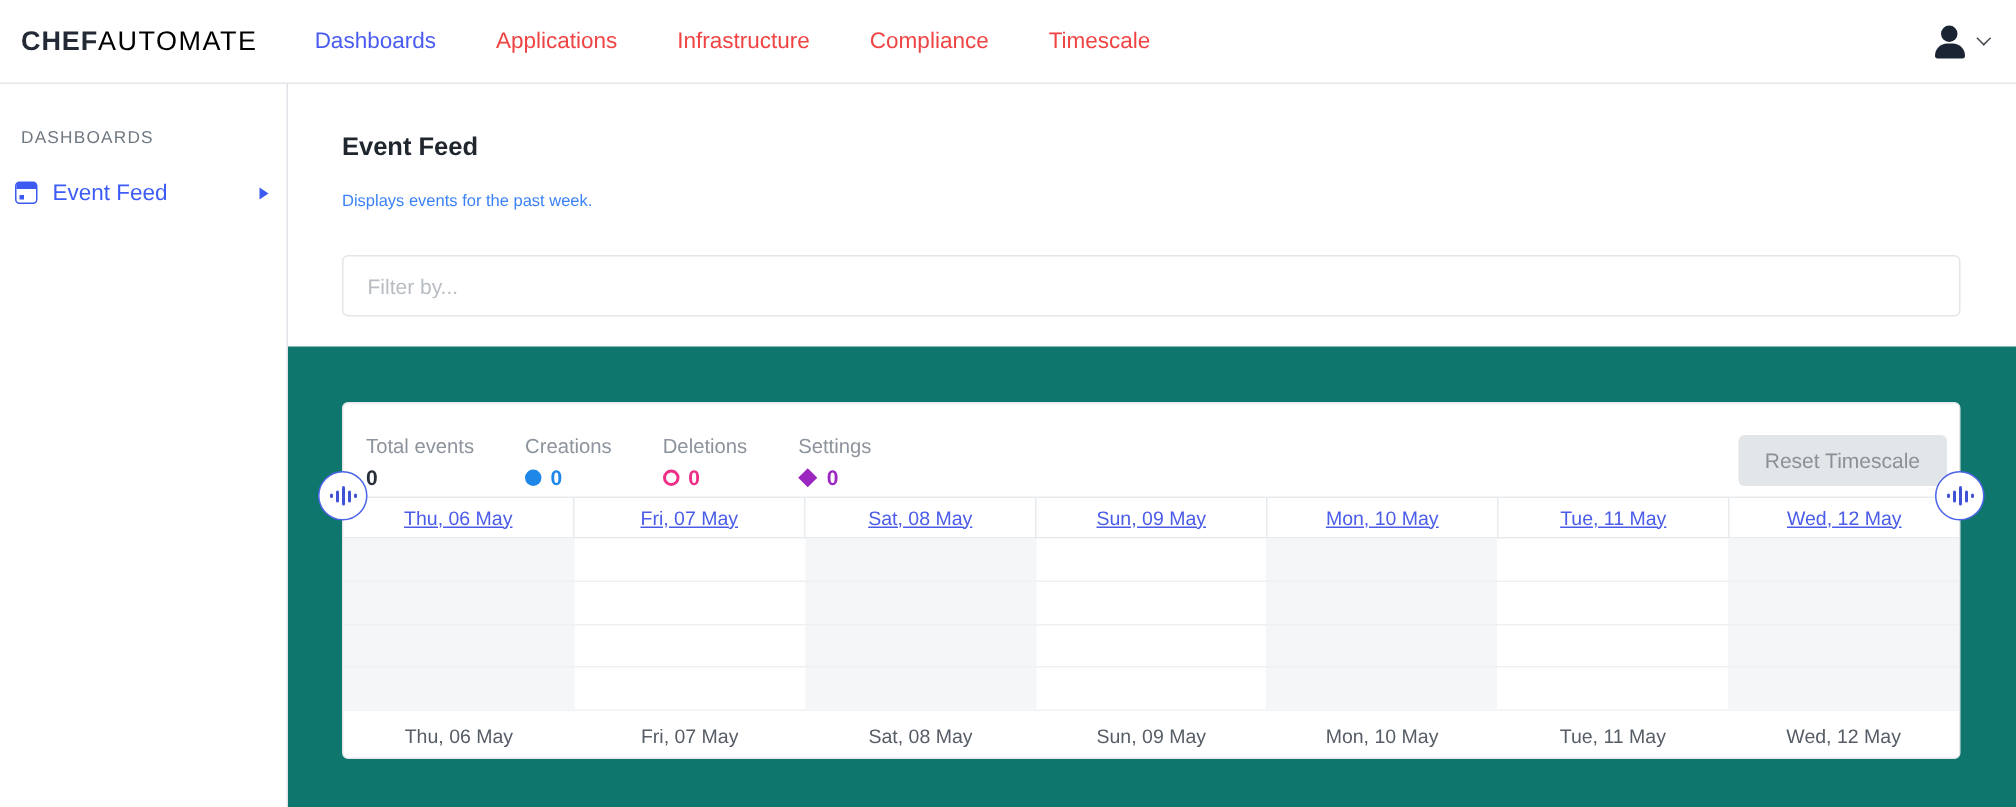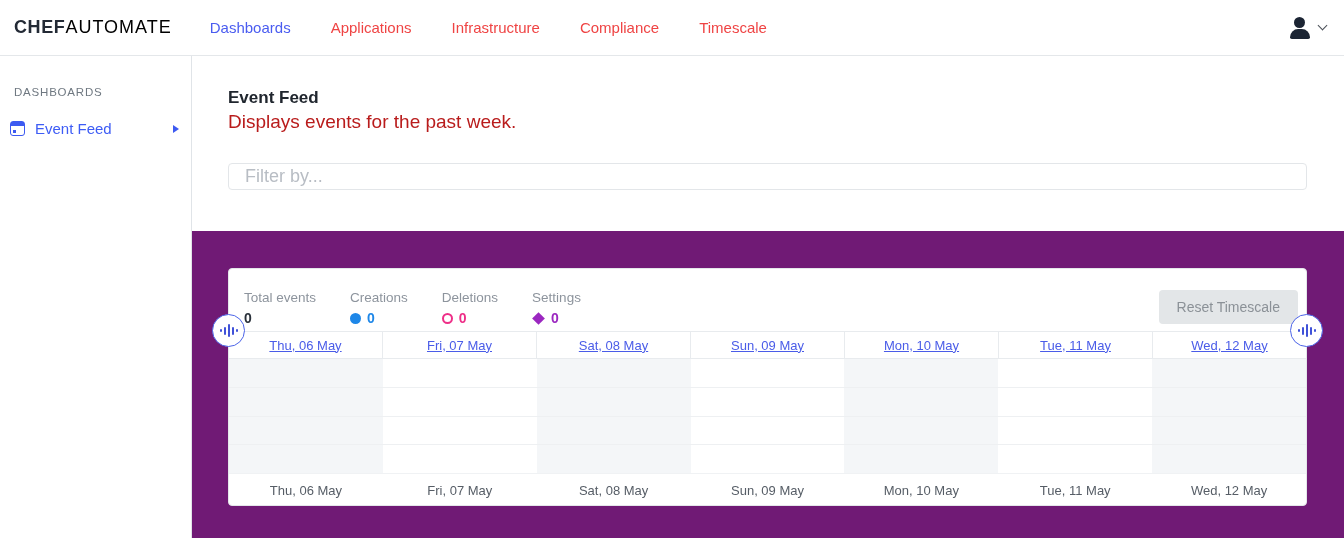--- a/index.html
+++ b/index.html
@@ -40,28 +40,28 @@
     height:3px; background:#3d5af1; }
   .sb-label { font-size:15px; color:#3d5cf5; margin-left:10px; flex:1; }
   .sb-arrow { width:0; height:0; border-left:6px solid #3d5af1;
     border-top:4.5px solid transparent; border-bottom:4.5px solid transparent; }
 
   main { flex:1; display:flex; flex-direction:column; background:#fff; min-width:0; }
 
   
   .page-head { height:175px; background:#fff; padding:30px 37px 0 36px; }
   .page-title { font-size:17px; font-weight:700; color:#20262e; margin-top:2px; }
-  .page-sub { font-size:19px; color:#b91c1c; margin-top:3px; }
-  .filter-input { margin-top:30px; width:100%; height:27px; border:1px solid #e3e6e9;
-    border-radius:4px; font-size:18px; padding:0 16px; color:#30363d; outline:none;
+  .page-sub { font-size:11px; color:#3b82f6; margin-top:20px; }
+  .filter-input { margin-top:30px; width:100%; height:41px; border:1px solid #e3e6e9;
+    border-radius:4px; font-size:14px; padding:0 16px; color:#30363d; outline:none;
     font-family:"Liberation Sans", sans-serif; }
   .filter-input::placeholder { color:#b8bdc4; }
 
   
-  .gray-section { flex:1; background:#701a75; padding:37px 37px 0 36px; }
+  .gray-section { flex:1; background:#0f766e; padding:37px 37px 0 36px; }
   .card { position:relative; background:#fff; border:1px solid #e4e7ea; border-radius:4px;
     height:238px; }
 
   .card-top { height:62px; display:flex; align-items:flex-start; padding:21px 8px 0 15px; }
   .stats { display:flex; gap:34px; }
   .stat .stat-label { font-size:13.5px; color:#8d949d; }
   .stat .stat-value { display:flex; align-items:center; gap:6px; margin-top:5px;
     font-size:14px; font-weight:700; }
   .stat-value.total { color:#29303a; }
   .stat-value.create { color:#1e87e8; }

